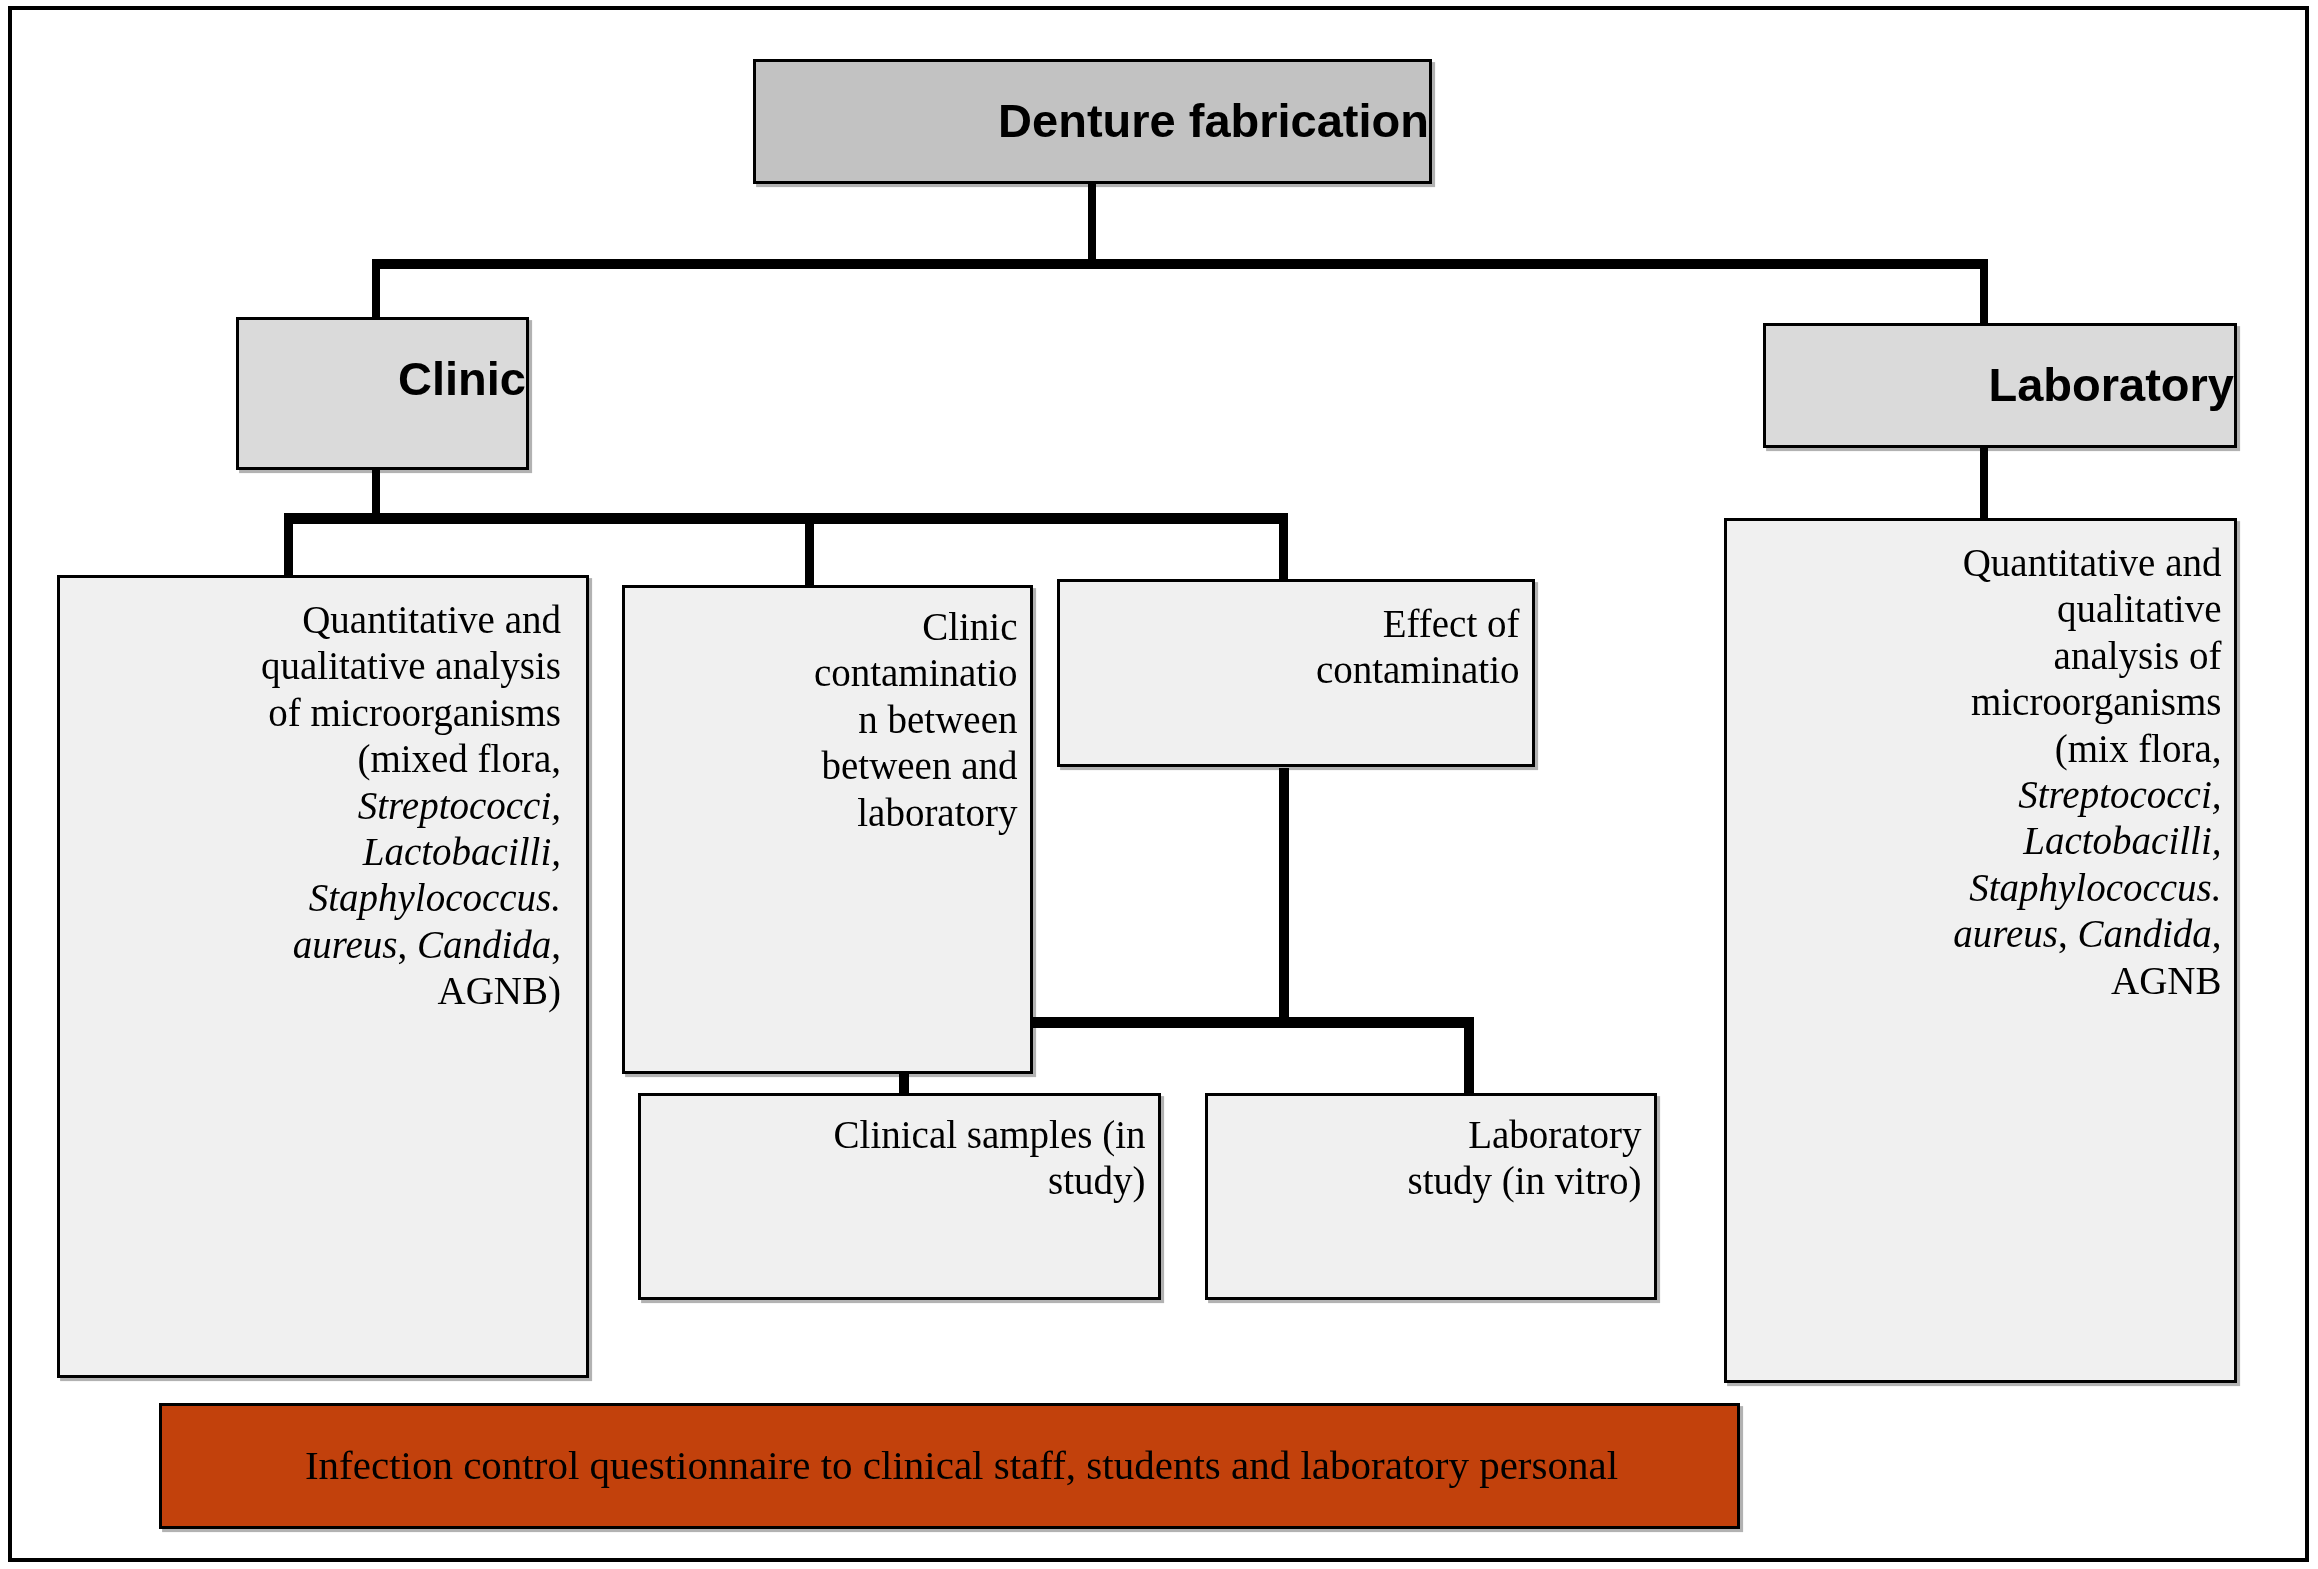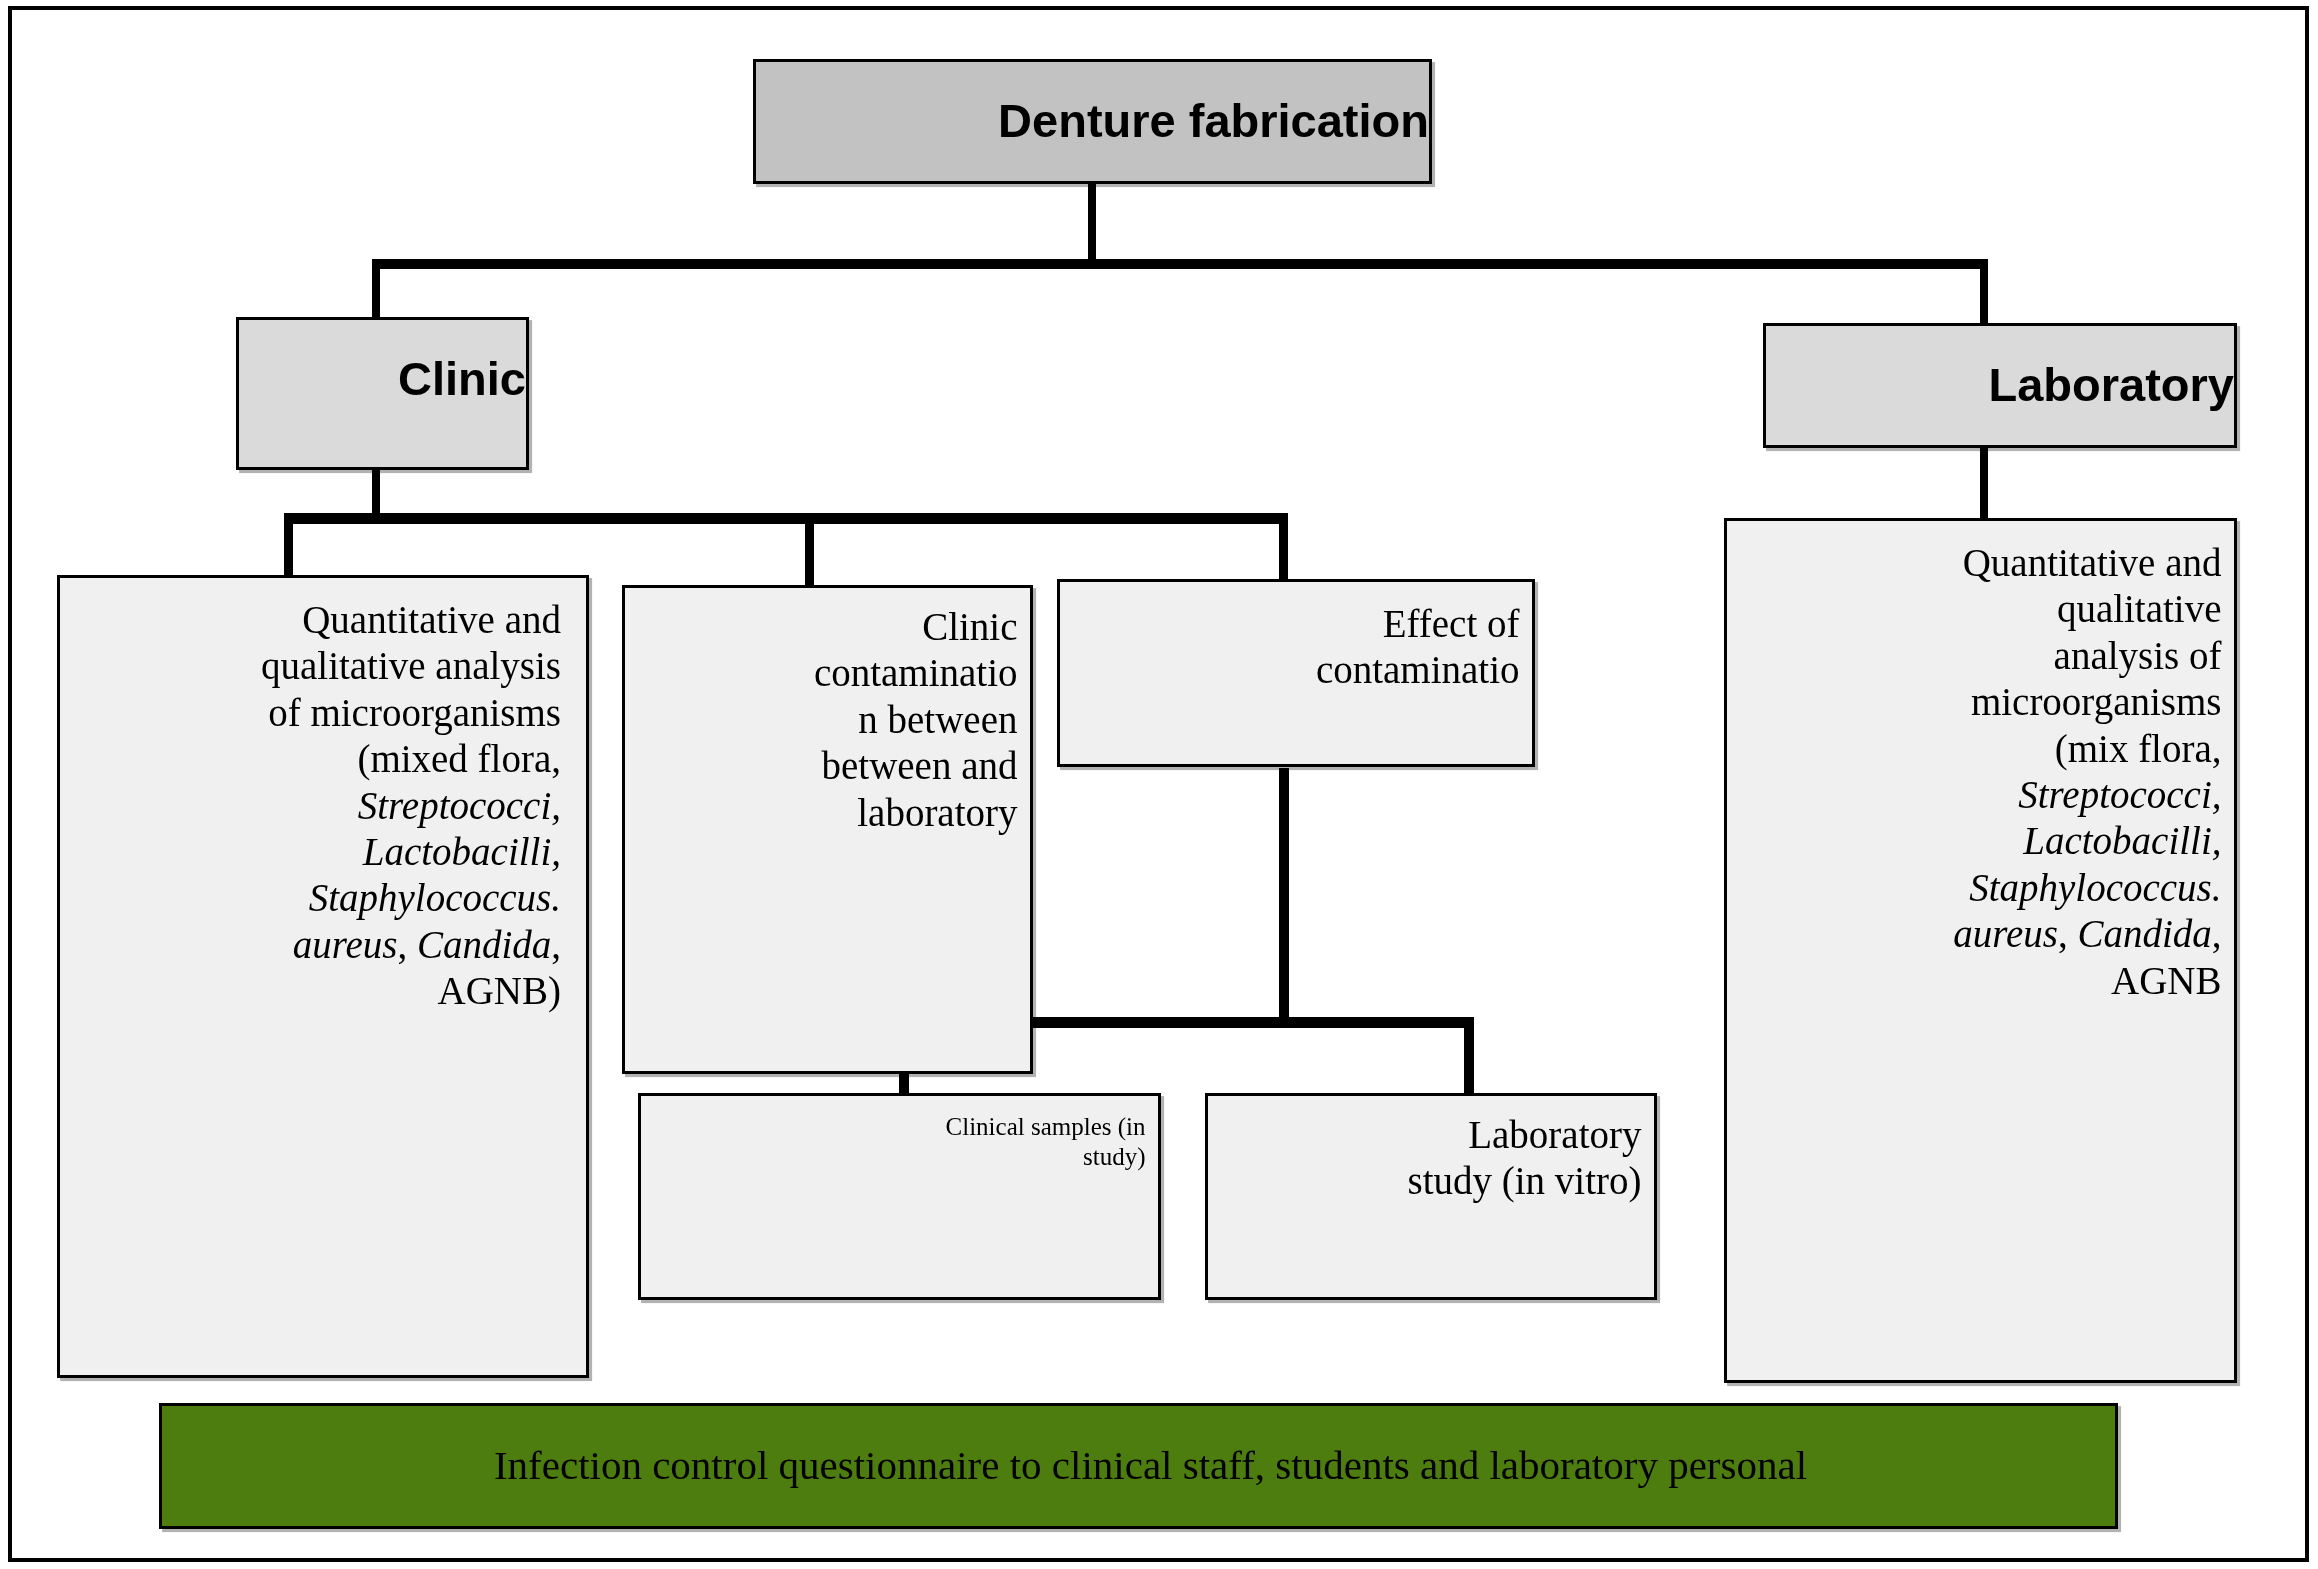--- a/index.html
+++ b/index.html
@@ -124,21 +124,21 @@
     line-height: 1.19;
   }
 
   #node-invivo {
     left: 638px; top: 1093px;
     width: 523px; height: 207px;
     background: #f0f0f0;
     padding: 16px 12.5px 0 29px;
   }
   #node-invivo .txt {
-    font-size: 25px;
+    font-size: 39px;
     line-height: 1.19;
     margin-left: 20px;
   }
 
   #node-invitro {
     left: 1205px; top: 1093px;
     width: 452px; height: 207px;
     background: #f0f0f0;
     padding: 16px 12.5px 0 29px;
   }
@@ -153,22 +153,22 @@
     background: #f0f0f0;
     padding: 19px 12.5px 0 29px;
   }
   #node-lab-analysis .txt {
     font-size: 39px;
     line-height: 1.19;
   }
 
   #node-questionnaire {
     left: 159px; top: 1403px;
-    width: 1959px; height: 126px;
-    background: #4d7c0f;
+    width: 1581px; height: 126px;
+    background: #c2410c;
     padding-left: 24px;
   }
   #node-questionnaire .txt {
     font-family: "Liberation Serif", "DejaVu Serif", serif;
     font-size: 41px;
     line-height: 119px;
     text-align: center;
     color: #000000;
   }
 

